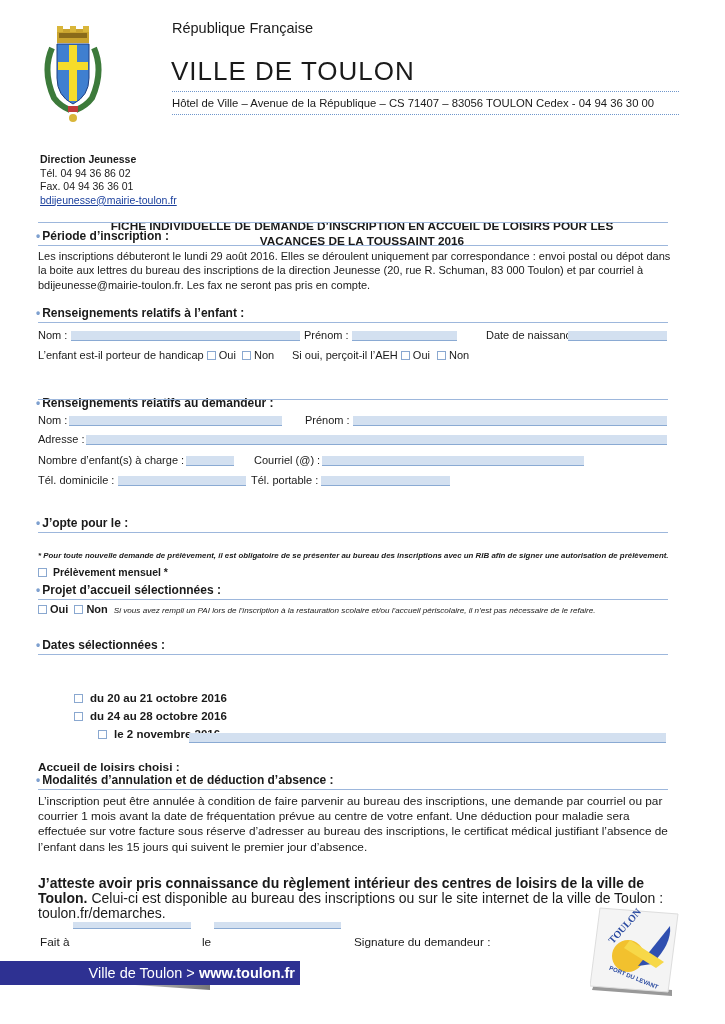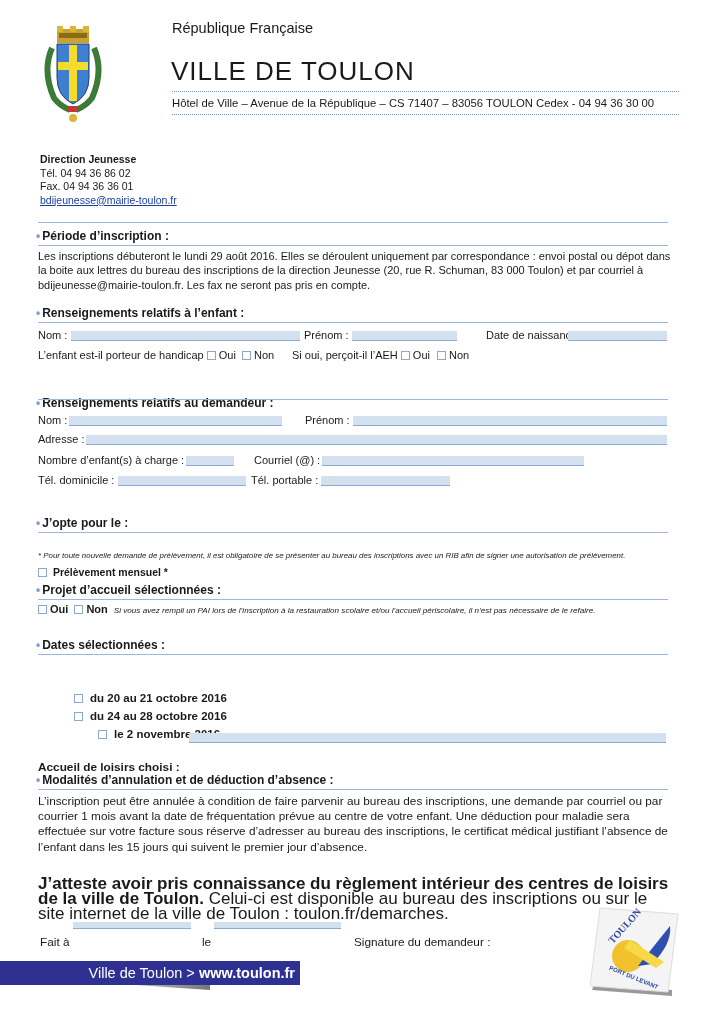--- a/index.html
+++ b/index.html
@@ -49,20 +49,22 @@
 <div class="dotted" style="top:114px;"></div>
 
 <div class="abs t11" style="left:40px;top:124px;line-height:13.5px;font-size:10.5px;">
   <div class="bold">Direction Jeunesse</div>
   <div>Tél.  04 94 36 86 02</div>
   <div>Fax. 04 94 36 36 01</div>
   <div style="color:#1a3f9c;text-decoration:underline;font-weight:normal;">bdijeunesse@mairie-toulon.fr</div>
 </div>
 
 <div class="abs bold" style="left:40px;top:190px;width:644px;text-align:center;font-size:11.8px;line-height:14.5px;">
+  <div>FICHE INDIVIDUELLE DE DEMANDE D’INSCRIPTION EN ACCUEIL DE LOISIRS POUR LES</div>
+  <div>VACANCES DE LA TOUSSAINT 2016</div>
 </div>
 <div class="rule" style="top:222px;"></div>
 
 <div class="sechead" style="top:229px;"><span class="dot">•</span><span>Période d’inscription :</span></div>
 <div class="rule" style="top:245px;"></div>
 <div class="para" style="top:249px;font-size:11px;line-height:14.3px;">Les inscriptions débuteront le lundi 29 août 2016. Elles se déroulent uniquement par correspondance : envoi postal ou dépot dans la boite aux lettres du bureau des inscriptions de la direction Jeunesse (20, rue R. Schuman, 83 000 Toulon) et par courriel à bdijeunesse@mairie-toulon.fr. Les fax ne seront pas pris en compte.</div>
 
 <div class="sechead" style="top:306px;"><span class="dot">•</span><span>Renseignements relatifs à l’enfant :</span></div>
 <div class="rule" style="top:322px;"></div>
 
@@ -104,21 +106,21 @@
 <div class="field" style="left:118px;top:476px;width:128px;"></div>
 <div class="lbl" style="left:251px;top:474px;">Tél. portable :</div>
 <div class="field" style="left:321px;top:476px;width:129px;"></div>
 
 <div class="sechead" style="top:516px;"><span class="dot">•</span><span>J’opte pour le :</span></div>
 <div class="rule" style="top:532px;"></div>
 <div class="lbl bold" style="left:38px;top:537px;font-size:10.5px;">
   <span class="cb"></span>
   <span>Prélèvement mensuel *</span>
 </div>
-<div class="lbl" style="left:38px;top:551px;font-size:7.9px;font-style:italic;">* Pour toute nouvelle demande de prélèvement, il est obligatoire de se présenter au bureau des inscriptions avec un RIB afin de signer une autorisation de prélèvement.</div>
+<div class="lbl" style="left:38px;top:551px;font-size:7.9px;font-style:italic;font-weight:bold;">* Pour toute nouvelle demande de prélèvement, il est obligatoire de se présenter au bureau des inscriptions avec un RIB afin de signer une autorisation de prélèvement.</div>
 
 <div class="sechead" style="top:583px;"><span class="dot">•</span><span>Projet d’accueil sélectionnées :</span></div>
 <div class="rule" style="top:599px;"></div>
 <div class="lbl" style="left:38px;top:603px;">
   <span class="cb"></span><span class="bold">Oui</span>
   <span class="cb" style="margin-left:3px;"></span><span class="bold">Non</span>
   <span style="font-size:8.1px;font-style:italic;margin-left:3px;">Si vous avez rempli un PAI lors de l’inscription à la restauration scolaire et/ou l’accueil périscolaire, il n’est pas nécessaire de le refaire.</span>
 </div>
 
 <div class="sechead" style="top:638px;"><span class="dot">•</span><span>Dates sélectionnées :</span></div>
@@ -133,21 +135,21 @@
   <span class="cb" style="margin-right:7px;"></span><span>le 2 novembre 2016</span>
 </div>
 
 <div class="lbl bold" style="left:38px;top:731px;font-size:11.8px;">Accueil de loisirs choisi :</div>
 <div class="field" style="left:189px;top:733px;width:477px;"></div>
 
 <div class="sechead" style="top:773px;"><span class="dot">•</span><span>Modalités d’annulation et de déduction d’absence :</span></div>
 <div class="rule" style="top:789px;"></div>
 <div class="para" style="top:794px;font-size:11.8px;line-height:15.2px;">L’inscription peut être annulée à condition de faire parvenir au bureau des inscriptions, une demande par courriel ou par courrier 1 mois avant la date de fréquentation prévue au centre de votre enfant. Une déduction pour maladie sera effectuée sur votre facture sous réserve d’adresser au bureau des inscriptions, le certificat médical justifiant l’absence de l’enfant dans les 15 jours qui suivent le premier jour d’absence.</div>
 
-<div class="para" style="top:876px;font-size:17px;line-height:15.2px;">
+<div class="para" style="top:876px;font-size:14px;line-height:15.2px;">
   <span class="bold">J’atteste avoir pris connaissance du règlement intérieur des centres de loisirs de la ville de Toulon.</span><span> Celui-ci est disponible au bureau des inscriptions ou sur le site internet de la ville de Toulon : toulon.fr/demarches.</span>
 </div>
 
 <div class="field" style="left:73px;top:922px;width:118px;height:6px;"></div>
 <div class="field" style="left:214px;top:922px;width:127px;height:6px;"></div>
 <div class="lbl" style="left:40px;top:935px;font-size:11.8px;">Fait à</div>
 <div class="lbl" style="left:202px;top:935px;font-size:11.8px;">le</div>
 <div class="lbl" style="left:354px;top:935px;font-size:11.8px;">Signature du demandeur :</div>
 
 <div class="abs" style="left:60px;top:980px;width:150px;height:10px;background:linear-gradient(90deg,rgba(255,255,255,0),#777);clip-path:polygon(0 0,100% 0,100% 100%);"></div>

